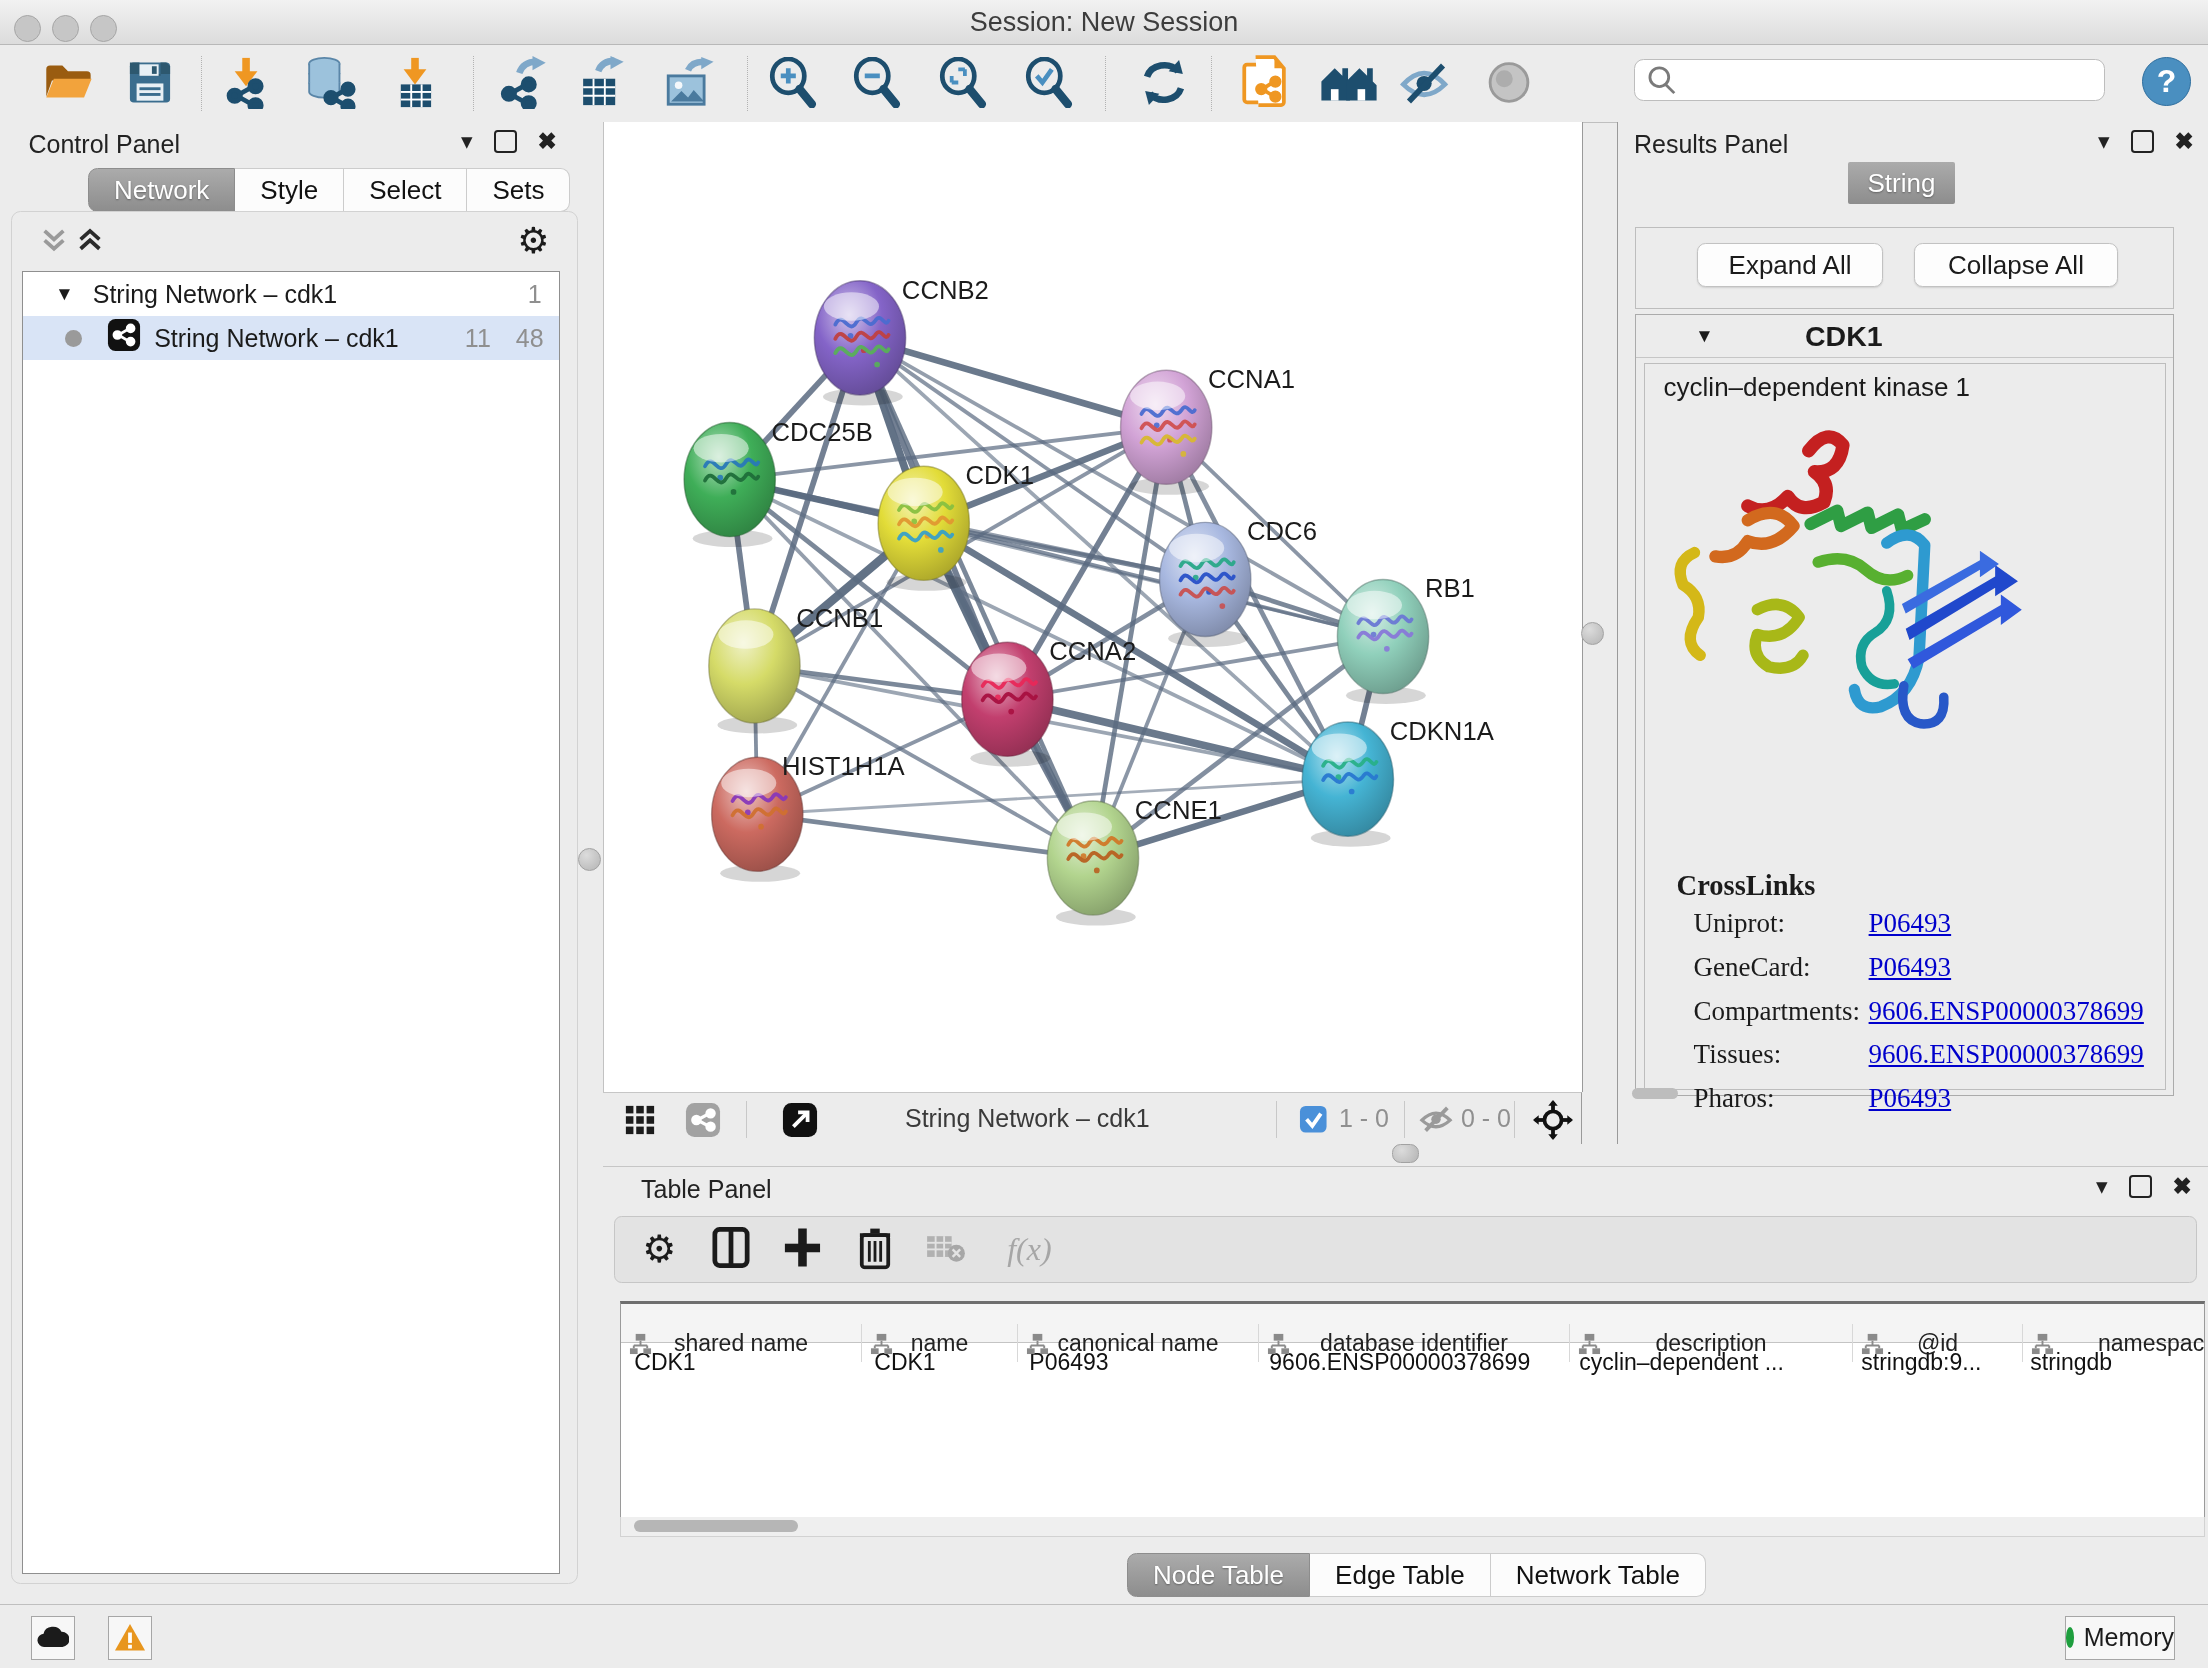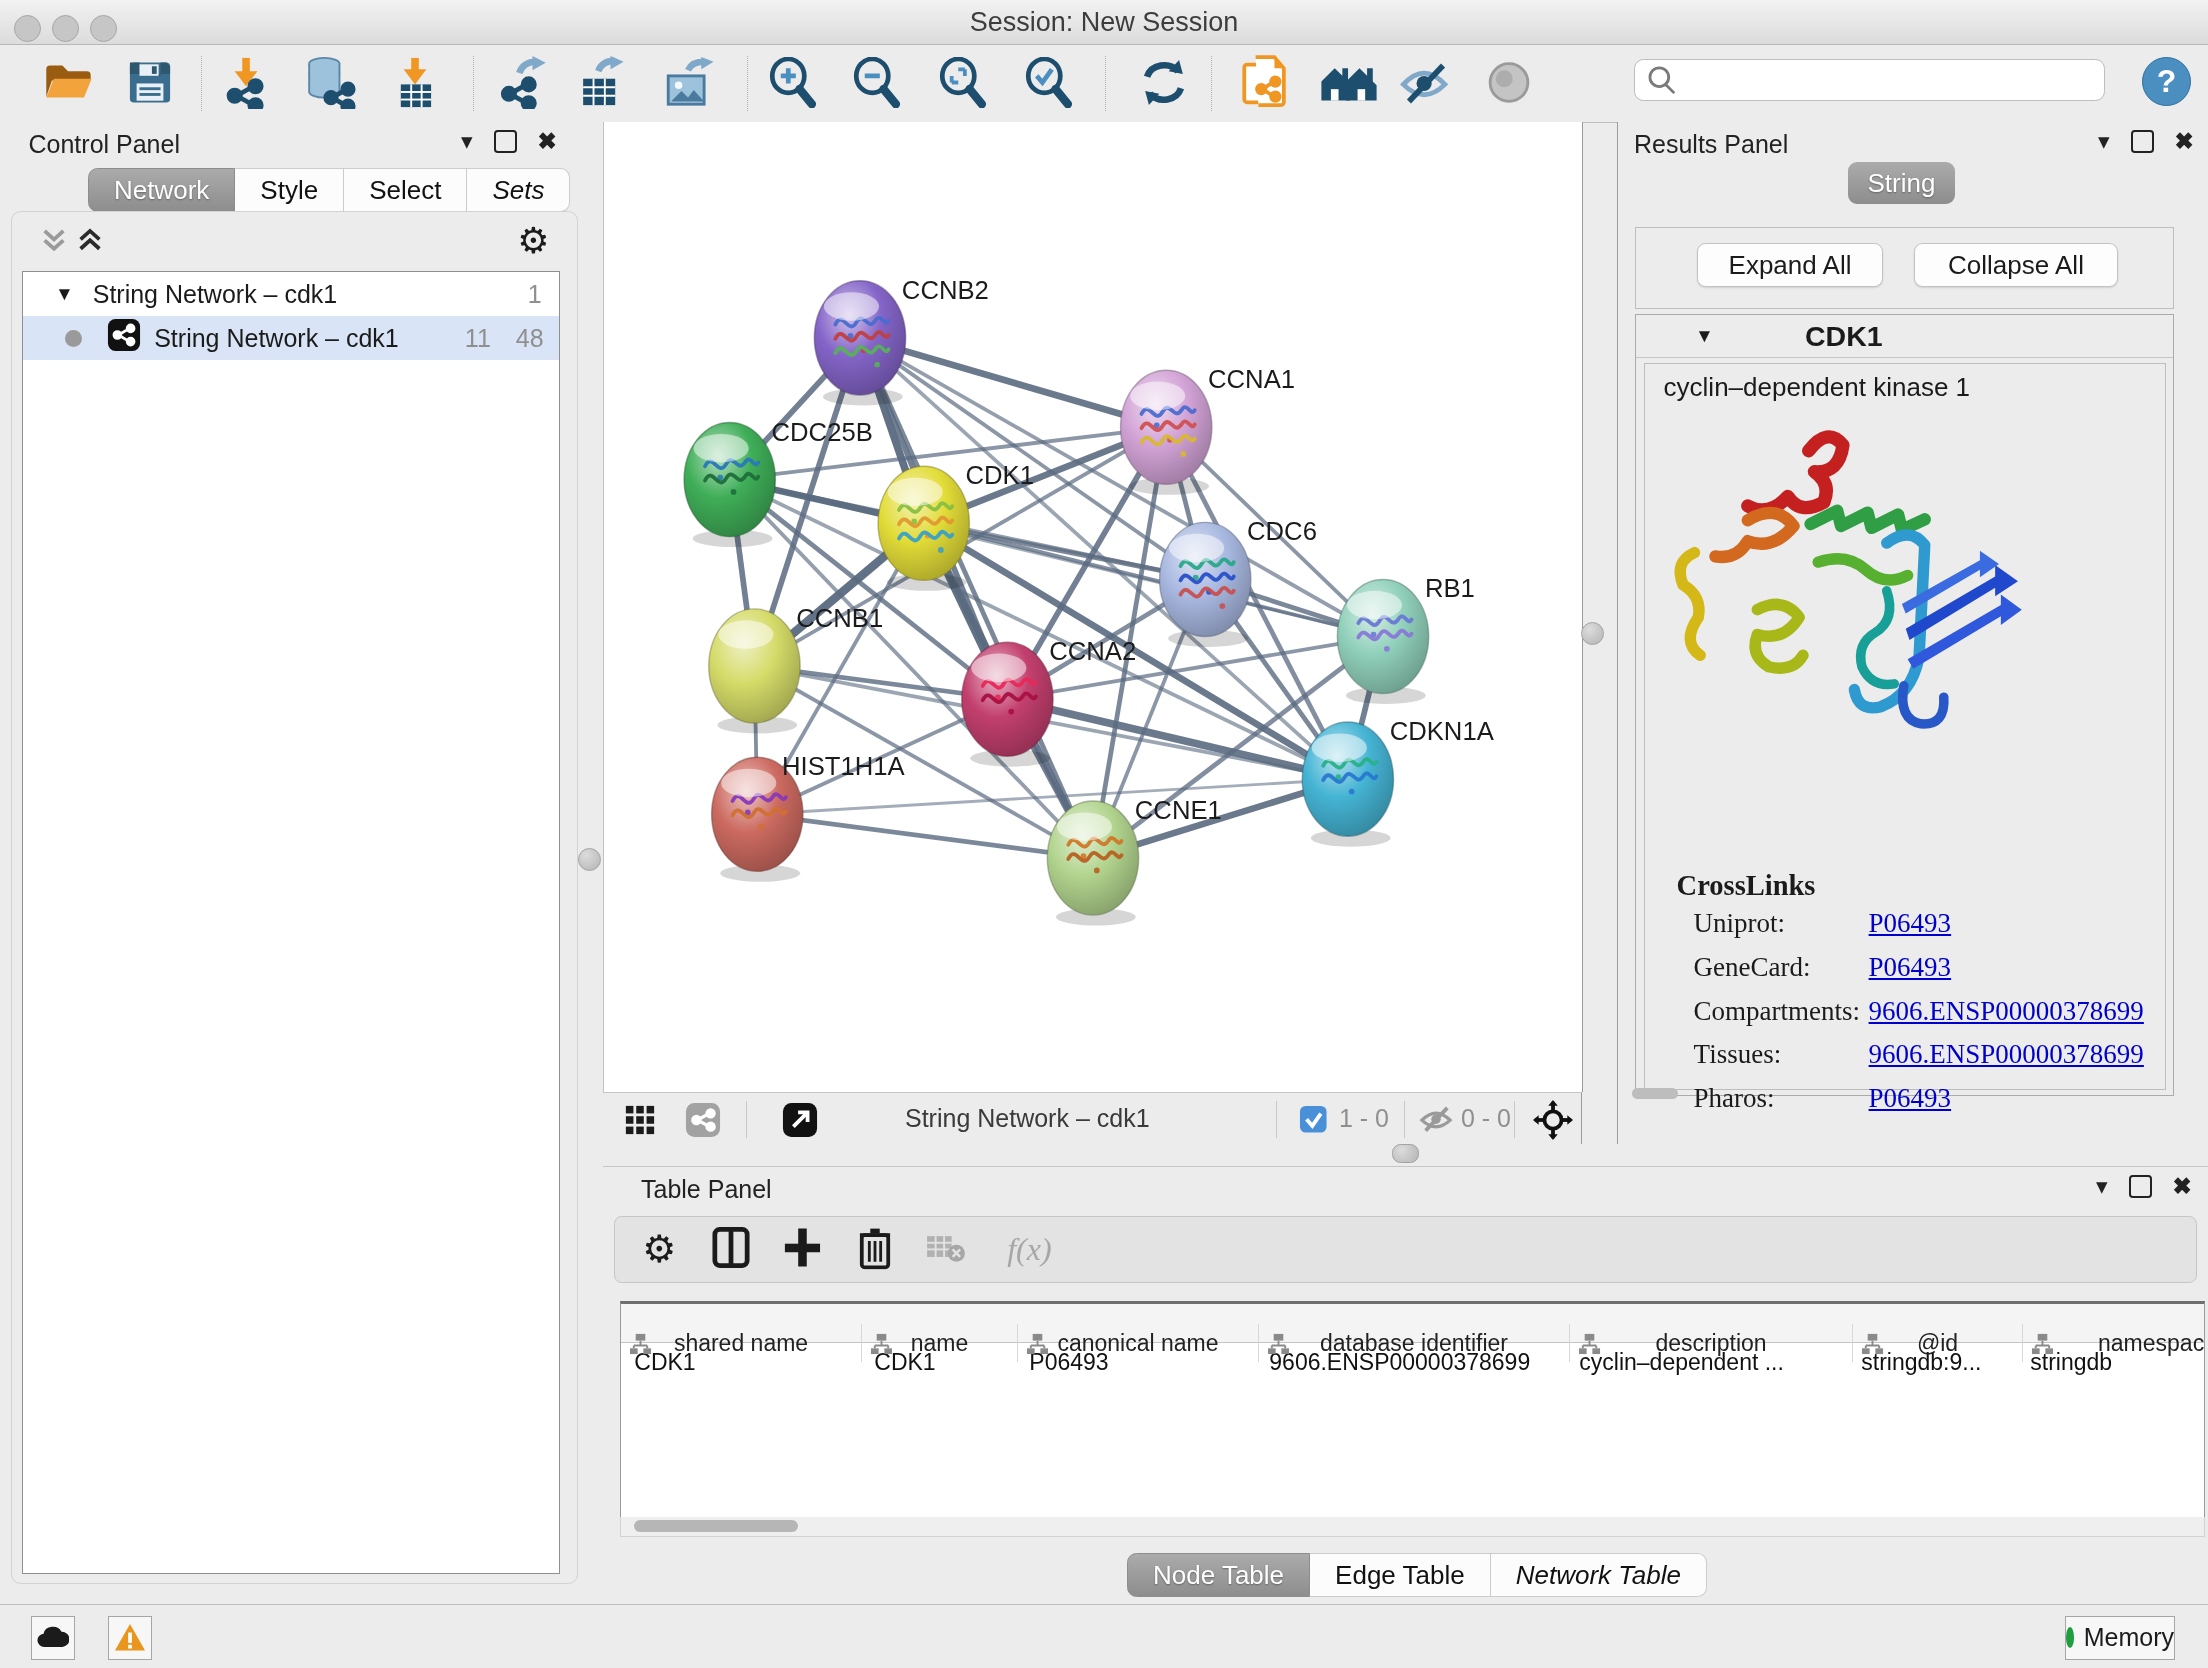--- a/index.html
+++ b/index.html
@@ -33,21 +33,21 @@
   .winic.box{width:19px;height:19px;border:2.9px solid #222;border-radius:3.8px;}
   .phdr-icons{position:absolute;top:7.6px;display:flex;gap:21px;align-items:center;}
 
   
   .cp{position:absolute;left:0;top:122px;width:589px;bottom:63px;background:#ececec;
     border-right:1px solid #b6b6b6;}
   .tabrow{position:absolute;display:flex;}
   .tab{height:42px;line-height:42px;padding:0 25px;background:#fcfcfc;border:1px solid #cccccc;
     border-left:none;font-size:26px;color:#111;white-space:nowrap;}
   .tab:first-child{border-left:1px solid #cccccc;border-radius:9.5px 0 0 9.5px;}
-  .tab:last-child{border-radius:0 9.5px 9.5px 0;font-style:italic;}
+  .tab:last-child{border-radius:0 9.5px 9.5px 0;}
   .tab.active{background:linear-gradient(#ababab,#8d8d8d);color:#fff;border-color:#8d8d8d;
     text-shadow:0 1px 1.9px rgba(0,0,0,.35);text-align:center;}
   .cp-box{position:absolute;left:11.4px;right:11.4px;top:89px;bottom:21px;background:#ececec;
     border:1px solid #d2d2d2;border-radius:9.5px;}
   .cp-status{position:absolute;left:0;right:0;top:11.4px;height:38px;font-size:26px;}
   .cp-tree{position:absolute;left:9.5px;right:17px;top:59px;bottom:9.5px;background:#fff;
     border:1.9px solid #8f8f8f;}
   .trow{height:44px;display:flex;align-items:center;font-size:25px;}
   .trow.sel{background:#d9e4f6;}
   .badge{color:#8f8f8f;}
@@ -60,21 +60,21 @@
     border-left:1px solid #c2c2c2;border-right:1.9px solid #9a9a9a;}
   .net-footer{position:absolute;left:603px;top:1092px;width:978px;height:52px;background:#ececec;
     border-top:1px solid #c6c6c6;border-right:1.9px solid #9a9a9a;}
   .nf-sep{position:absolute;top:7.6px;height:37px;border-left:1px solid #c8c8c8;}
   .nf-text{position:absolute;font-size:25px;color:#3a3a3a;top:11.4px;}
   .nf-count{position:absolute;font-size:25px;color:#8f8f8f;top:11.4px;}
 
   
   .results{position:absolute;left:1617px;top:122px;width:592px;height:1022px;background:#ececec;
     border-left:1.9px solid #9a9a9a;}
-  .rs-tab{position:absolute;left:230px;top:40px;width:107px;height:42px;border-radius:9px;
+  .rs-tab{position:absolute;left:230px;top:40px;width:107px;height:42px;border-radius:2px;
     background:linear-gradient(#ababab,#8d8d8d);color:#fff;font-size:26px;text-align:center;
     line-height:42px;text-shadow:0 1px 1.9px rgba(0,0,0,.35);}
   .rs-btnbox{position:absolute;left:17px;width:537px;top:105px;height:80px;background:#ececec;
     border:1.9px solid #bdbdbd;}
   .rs-btn{position:absolute;height:42px;background:#fdfdfd;border:1px solid #c2c2c2;border-radius:8.6px;
     font-size:26px;text-align:center;line-height:42px;box-shadow:0 1px 1.9px rgba(0,0,0,.12);}
   .rs-content{position:absolute;left:17px;width:537px;top:192px;height:780px;background:#ececec;
     border:1.9px solid #ababab;}
   .rs-entry-hdr{position:absolute;left:0;right:0;top:0;height:42px;border-bottom:1px solid #c6c6c6;}
   .rs-sub{position:absolute;left:7.6px;right:6.7px;top:48px;height:725px;background:#ececec;

